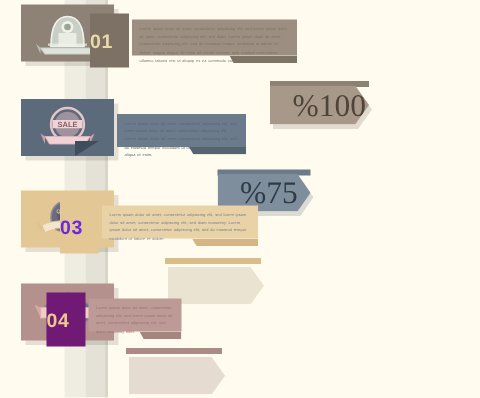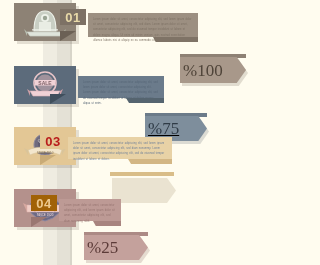--- a/index.html
+++ b/index.html
@@ -19,33 +19,33 @@
   .spine-edge{position:absolute;top:0;left:70px;width:2px;height:265px;background:#d8d5c9;}
 
   .row{position:absolute;}
 
   
   .card{position:absolute;width:62px;height:38px;box-sizing:border-box;}
   .card-sh{position:absolute;left:3px;top:3px;width:62px;height:38px;background:rgba(90,75,60,.16);}
   .emblem{position:absolute;left:50%;top:50%;transform:translate(-50%,-50%);}
 
   
-  .tab{position:absolute;width:26px;height:16px;display:flex;align-items:center;justify-content:center;}
+  .tab{position:absolute;width:26px;height:36px;display:flex;align-items:center;}
   .tab-num{font-family:"Liberation Sans", sans-serif;font-size:13px;font-weight:700;letter-spacing:.5px;line-height:1;}
   .fold{position:absolute;width:0;height:0;}
 
   
   .panel{position:absolute;box-sizing:border-box;padding:4px 5px;}
   .panel p{margin:0;font-size:2.6px;line-height:2.0;letter-spacing:.06px;text-align:left;word-spacing:.4px;}
   .panel-tail{position:absolute;height:5px;}
 
   
   .arrow{position:absolute;display:flex;align-items:center;
          clip-path:polygon(0 0,86% 0,100% 50%,86% 100%,0 100%);}
-  .arrow-label{font-family:"Liberation Serif", serif;font-size:17px;line-height:1;padding-left:3px;letter-spacing:0px;}
+  .arrow-label{font-family:"Liberation Serif", serif;font-size:21px;line-height:1;padding-left:15px;letter-spacing:0px;}
   .arrow-sh{position:absolute;clip-path:polygon(0 0,86% 0,100% 50%,86% 100%,0 100%);}
   .arrow-lip{position:absolute;height:4px;}
 </style>
 </head>
 <body>
 
 <div id="stage">
 
   <div class="spine spine-a"></div>
   <div class="spine spine-b"></div>
@@ -96,40 +96,40 @@
     </div>
     <div class="fold" style="left:50px;top:34px;border-left:16px solid #3f4e5c;border-bottom:10px solid transparent;"></div>
     <div class="panel" style="left:78px;top:16px;width:86px;height:22px;background:#6b7b8b;">
       <p style="color:#566676;">Lorem ipsum dolor sit amet, consectetur adipiscing elit, sed lorem ipsum dolor sit amet, consectetur adipiscing elit. Lorem ipsum dolor sit amet, consectetur adipiscing elit, sed do eiusmod tempor incididunt ut labore et dolore magna aliqua ut enim.</p>
     </div>
     <div class="panel-tail" style="left:126px;top:38px;width:38px;background:#55646f;clip-path:polygon(0 0,100% 0,100% 100%,8% 100%);"></div>
   </div>
 
   <div class="arrow-lip" style="left:145px;top:113px;width:62px;background:#6c7b89;"></div>
   <div class="arrow-sh" style="left:147px;top:119px;width:62px;height:25px;background:rgba(60,72,84,.18);"></div>
-  <div class="arrow" style="left:145px;top:116px;width:62px;height:25px;background:#7e8e9c;text-decoration:underline;">
+  <div class="arrow" style="left:145px;top:116px;width:62px;height:25px;background:#7e8e9c;">
     <span class="arrow-label" style="color:#2f3b46;">%75</span>
   </div>
 
   <div class="row" style="left:0;top:122px;width:265px;height:70px;">
     <div class="card-sh" style="left:17px;top:8px;width:62px;height:38px;"></div>
     <div class="card" style="left:14px;top:5px;background:#e3c795;">
       <svg class="emblem" width="46" height="30" viewBox="0 0 46 30">
         <path d="M23 3 C30 3 34 8 34 14 C34 20 29 24 23 24 C17 24 12 20 12 14 C12 8 16 3 23 3 Z" fill="#6f6b7e" stroke="#8f8a9c" stroke-width="1"></path>
         <circle cx="23" cy="13" r="7" fill="#585468" opacity=".7"></circle>
         <text x="23" y="11" font-family="Liberation Sans, sans-serif" font-size="3.4" fill="#e7e2d6" text-anchor="middle">QUALITY</text>
         <path d="M6 19 C14 15 32 15 40 19 L38 24 C30 20 16 20 8 24 Z" fill="#f3e6cc" stroke="#d9c49a" stroke-width=".6"></path>
         <text x="23" y="23" font-family="Liberation Sans, sans-serif" font-size="3" fill="#8a7550" text-anchor="middle">SINCE 1910</text>
         <path d="M6 19 L2 17 L6 24 Z" fill="#d9c49a"></path>
         <path d="M40 19 L44 17 L40 24 Z" fill="#d9c49a"></path>
       </svg>
     </div>
     <div class="fold" style="left:40px;top:33px;border-left:16px solid #c9ab77;border-bottom:10px solid transparent;"></div>
     <div class="tab" style="left:40px;top:11px;background:#e3c795;">
-      <span class="tab-num" style="color:#b91c1c;">03</span>
+      <span class="tab-num" style="color:#6d28d9;">03</span>
     </div>
     <div class="panel" style="left:68px;top:15px;width:104px;height:22px;background:#e8d2a6;">
       <p style="color:#6d7f99;">Lorem ipsum dolor sit amet, consectetur adipiscing elit, sed lorem ipsum dolor sit amet, consectetur adipiscing elit, sed diam nonummy. Lorem ipsum dolor sit amet, consectetur adipiscing elit, sed do eiusmod tempor incididunt ut labore et dolore.</p>
     </div>
     <div class="panel-tail" style="left:128px;top:37px;width:44px;background:#d3b684;clip-path:polygon(0 0,100% 0,100% 100%,7% 100%);"></div>
   </div>
 
   <div class="arrow-lip" style="left:110px;top:172px;width:64px;background:#d9bd88;"></div>
   <div class="arrow-sh" style="left:112px;top:178px;width:64px;height:25px;background:rgba(140,115,70,.18);"></div>
 
@@ -142,28 +142,25 @@
         <text x="22" y="10.5" font-family="Liberation Sans, sans-serif" font-size="3.2" fill="#f0d8d4" text-anchor="middle">BEST SALE</text>
         <text x="22" y="23" font-family="Liberation Sans, sans-serif" font-size="3" fill="#f0d8d4" text-anchor="middle">SINCE 1920</text>
         <rect x="4" y="12" width="36" height="7" fill="#f0cdc6" stroke="#dfb4ac" stroke-width=".5"></rect>
         <rect x="11" y="12" width="1.6" height="7" fill="#dfb4ac"></rect>
         <rect x="31" y="12" width="1.6" height="7" fill="#dfb4ac"></rect>
         <path d="M4 12 L0 10 L4 19 Z" fill="#d7a8a0"></path>
         <path d="M40 12 L44 10 L40 19 Z" fill="#d7a8a0"></path>
       </svg>
     </div>
     <div class="fold" style="left:31px;top:35px;border-left:16px solid #9a7671;border-bottom:10px solid transparent;"></div>
-    <div class="tab" style="left:31px;top:13px;background:#a16207;">
+    <div class="tab" style="left:31px;top:13px;background:#701a75;">
       <span class="tab-num" style="color:#edc98f;">04</span>
     </div>
     <div class="panel" style="left:59px;top:17px;width:62px;height:22px;background:#bd9a95;">
       <p style="color:#967470;">Lorem ipsum dolor sit amet, consectetur adipiscing elit, sed lorem ipsum dolor sit amet, consectetur adipiscing elit, sed diam nonummy nibh.</p>
     </div>
     <div class="panel-tail" style="left:93px;top:39px;width:28px;background:#a8847f;clip-path:polygon(0 0,100% 0,100% 100%,10% 100%);"></div>
   </div>
 
   <div class="arrow-lip" style="left:84px;top:232px;width:64px;background:#ac8a85;"></div>
   <div class="arrow-sh" style="left:86px;top:238px;width:64px;height:25px;background:rgba(110,70,68,.18);"></div>
-  <div class="arrow" style="left:84px;top:235px;width:64px;height:25px;background:#c4a19c;">
-    <span class="arrow-label" style="color:#5c3b38;">%25</span>
-  </div>
 
 </div>
 
 </body></html>

